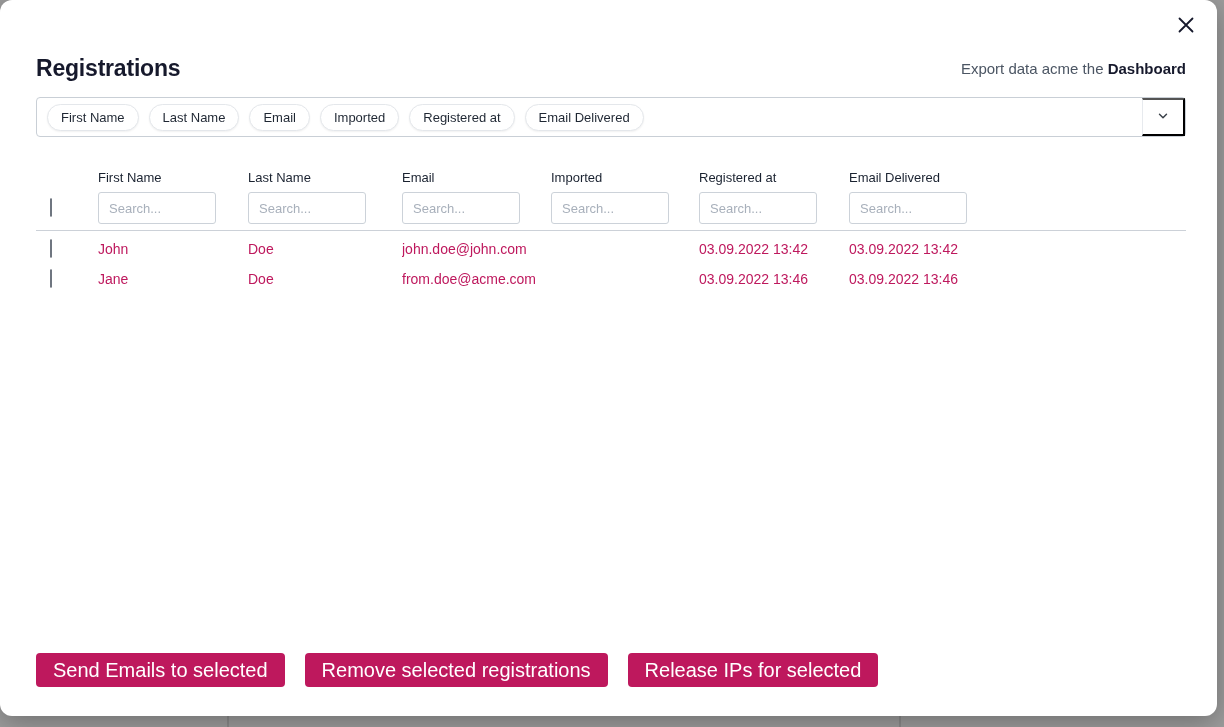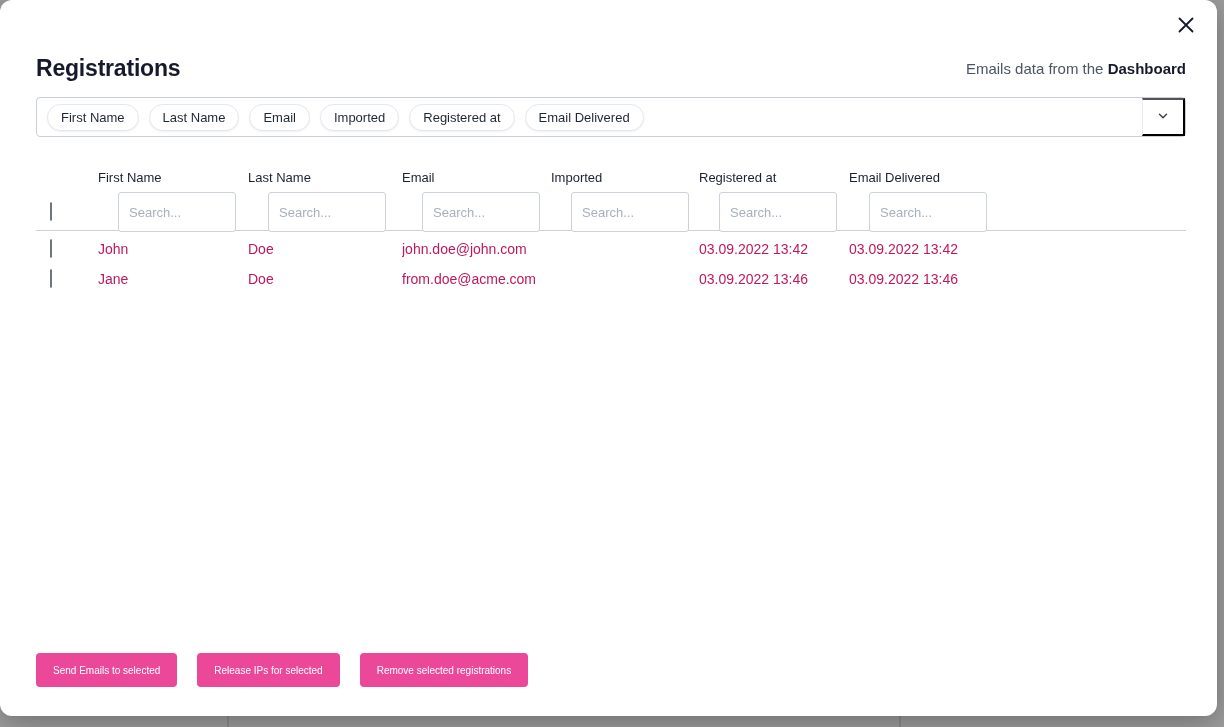--- a/index.html
+++ b/index.html
@@ -82,27 +82,26 @@
     display: grid;
     grid-template-columns: 62px 150px 154px 149px 148px 150px 150px 1fr;
     align-items: center;
   }
   .head-labels { margin-top: 33px; }
   .head-labels .col-label {
     font-size: 13px; color: #1a2230; padding-bottom: 7px;
   }
   .head-inputs { height: 30px; }
   .search-input {
-    width: 118px; height: 40px;
+    width: 118px; height: 32px;
     border: 1px solid #ccd2d9; border-radius: 3px;
     font-size: 13px; color: #374151;
     padding: 0 10px;
     font-family: "Liberation Sans", "DejaVu Sans", sans-serif;
     outline: none;
-    margin-left: 20px;
   }
   .search-input::placeholder { color: #a8b0bb; }
   .checkbox {
     width: 17px; height: 17px;
     border: 1.5px solid #6f7680; border-radius: 3px;
     background: #fff; margin-left: 14px;
     cursor: pointer;
   }
   .head-divider {
     height: 1px; background: #ccd1d8; margin-top: 8px;
@@ -114,23 +113,23 @@
     white-space: nowrap; overflow: hidden;
   }
 
   
   .actions {
     position: absolute; left: 36px; top: 653px;
     display: flex; gap: 20px;
   }
   .action-btn {
     height: 34px; padding: 0 17px;
-    background: #ec4899; color: #ffffff;
+    background: #be185d; color: #ffffff;
     border: none; border-radius: 4px;
-    font-size: 10px; font-weight: 500;
+    font-size: 20px; font-weight: 500;
     font-family: "Liberation Sans", "DejaVu Sans", sans-serif;
     cursor: pointer; white-space: nowrap;
   }
 </style>
 </head>
 <body>
 
 <div class="backdrop-line l1"></div>
 <div class="backdrop-line l2"></div>
 
@@ -142,21 +141,21 @@
         <path d="M2.5 2.5 L15.5 15.5 M15.5 2.5 L2.5 15.5" stroke="#16192c" stroke-width="1.8" stroke-linecap="round"></path>
       </svg>
     </span>
   </button>
 
   <div class="modal-inner">
 
     <div class="header-row">
       <h1 class="page-title">Registrations</h1>
       <div class="export-hint">
-        <span>Emails data from the </span><span class="export-link">Dashboard</span>
+        <span>Export data acme the </span><span class="export-link">Dashboard</span>
       </div>
     </div>
 
     <div class="filter-bar">
       <span class="filter-pill">First Name</span>
       <span class="filter-pill">Last Name</span>
       <span class="filter-pill">Email</span>
       <span class="filter-pill">Imported</span>
       <span class="filter-pill">Registered at</span>
       <span class="filter-pill">Email Delivered</span>
@@ -218,17 +217,17 @@
           <div class="cell">03.09.2022 13:46</div>
           <div></div>
         </div>
 
       </div>
     </div>
   </div>
 
   <div class="actions">
     <button class="action-btn">Send Emails to selected</button>
+    <button class="action-btn">Remove selected registrations</button>
     <button class="action-btn">Release IPs for selected</button>
-    <button class="action-btn">Remove selected registrations</button>
   </div>
 
 </div>
 
 </body></html>

